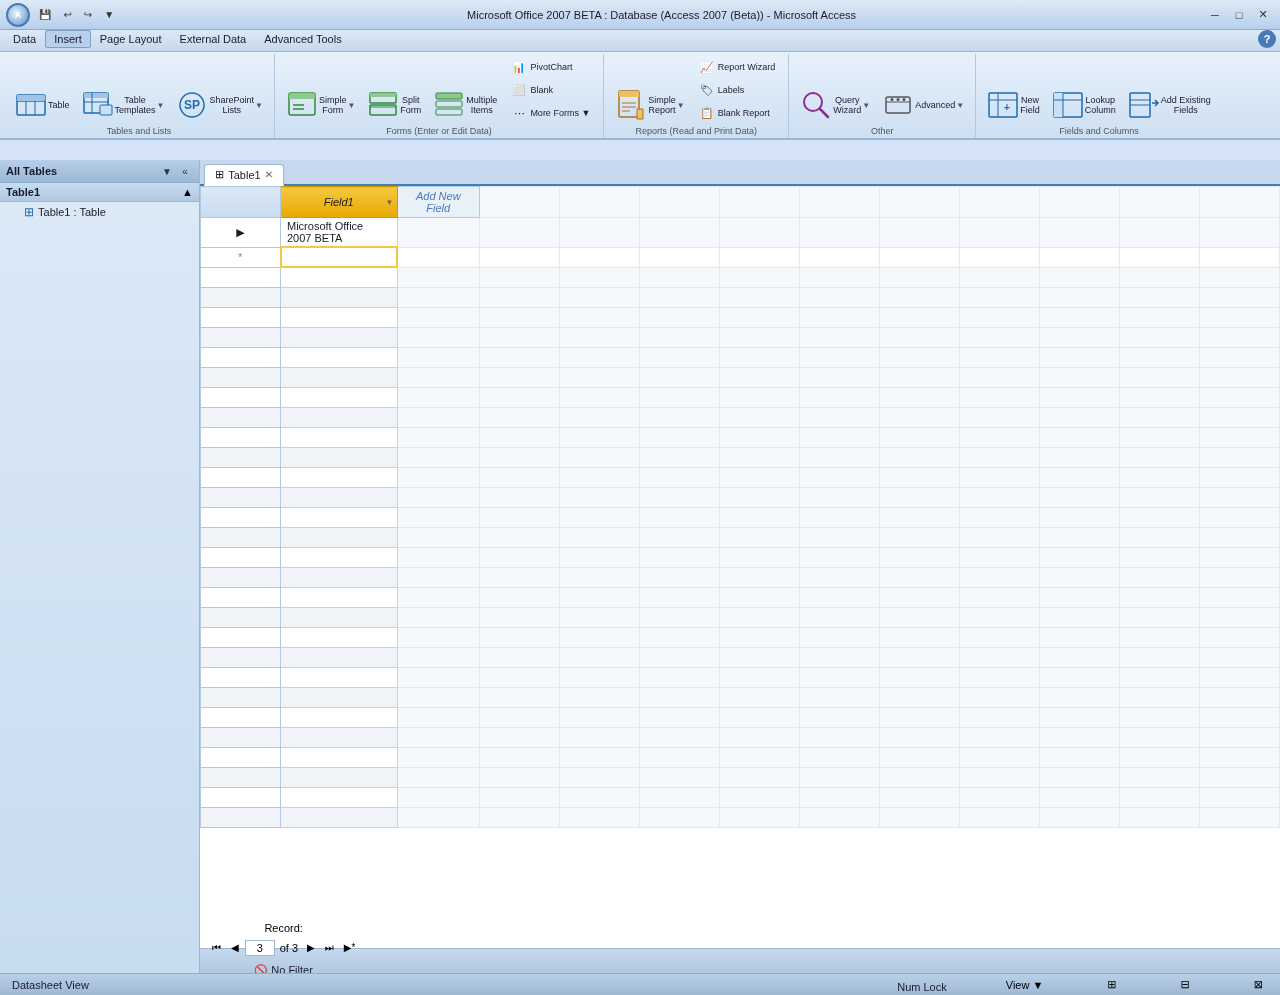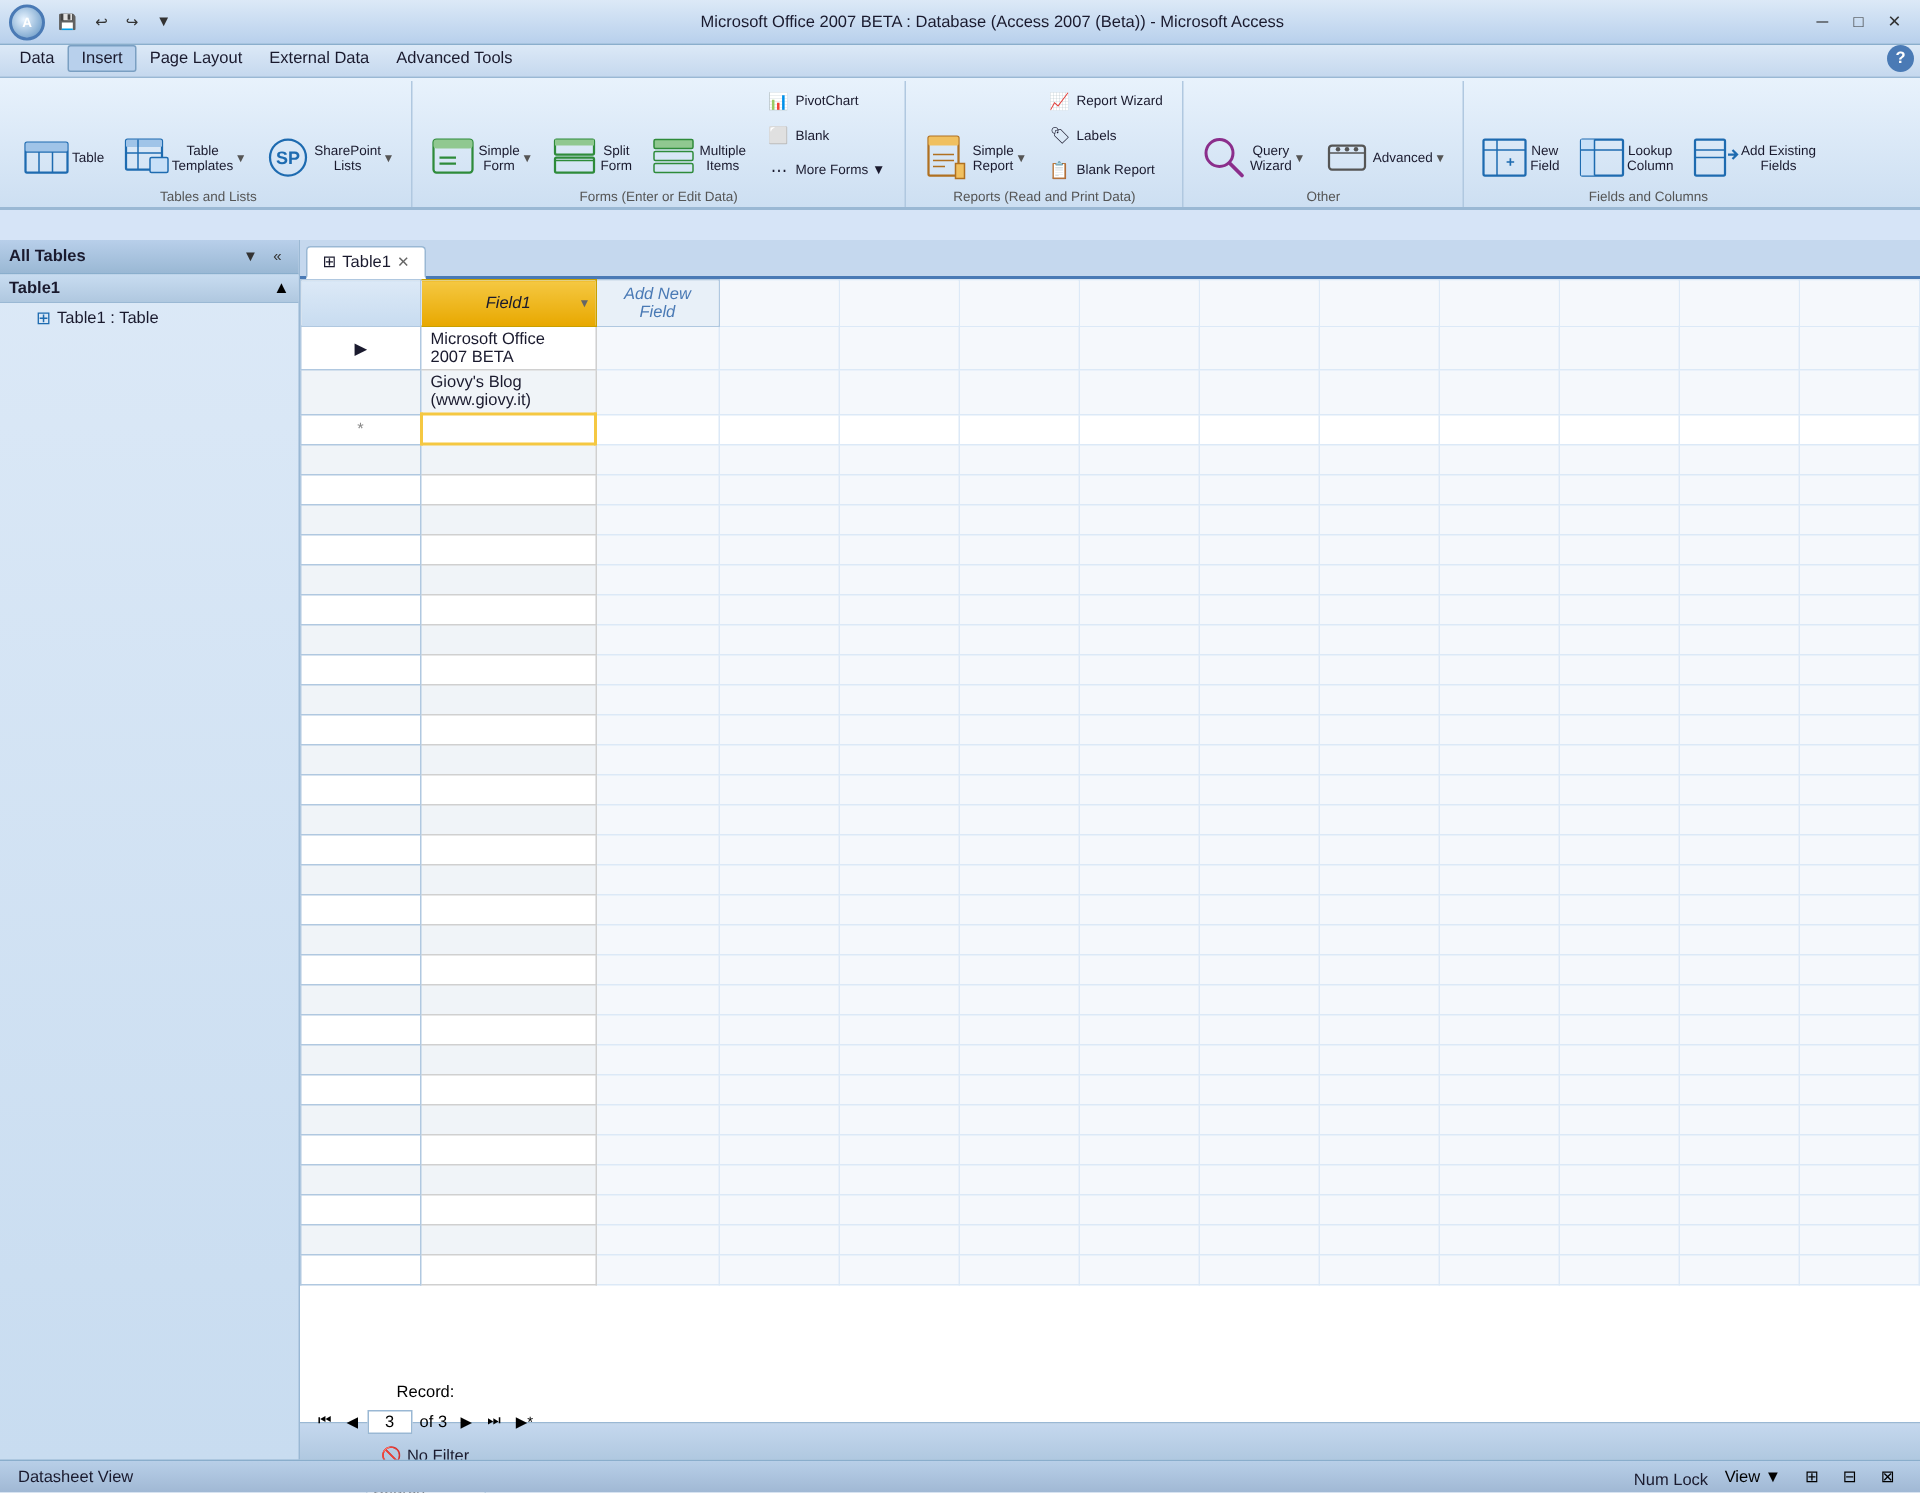--- a/index.html
+++ b/index.html
@@ -317,20 +317,21 @@
       background: white;
       padding: 1px 4px;
       font-size: 11px;
       width: 80px;
     }
     .status-right { display: flex; align-items: center; gap: 8px; font-size: 11px; }
     .view-btn {
       background: transparent; border: 1px solid transparent;
       cursor: pointer; padding: 1px 4px; font-size: 11px;
       border-radius: 2px;
+      margin-left: 48px;
     }
 
     
     .bottom-bar {
       background: linear-gradient(to bottom, #b8cfe8, #a0b8d4);
       height: 22px;
       display: flex;
       align-items: center;
       justify-content: space-between;
       padding: 0 12px;
@@ -650,35 +651,20 @@
               <td class="empty-col"></td>
               <td class="empty-col"></td>
               <td class="empty-col"></td>
               <td class="empty-col"></td>
               <td class="empty-col"></td>
               <td class="empty-col"></td>
               <td class="empty-col"></td>
               <td class="empty-col"></td>
               <td class="empty-col"></td>
             </tr>
-            <tr>
-              <td class="row-selector"></td>
-              <td>Giovy's Blog (www.giovy.it)</td>
-              <td class="empty-col"></td>
-              <td class="empty-col"></td>
-              <td class="empty-col"></td>
-              <td class="empty-col"></td>
-              <td class="empty-col"></td>
-              <td class="empty-col"></td>
-              <td class="empty-col"></td>
-              <td class="empty-col"></td>
-              <td class="empty-col"></td>
-              <td class="empty-col"></td>
-              <td class="empty-col"></td>
-            </tr>
             <tr class="new-row">
               <td class="row-selector" style="color:#888">*</td>
               <td style="background:#fff9e6;border:2px solid #f5c842;"></td>
               <td class="empty-col" style="background:#f5f8fc;"></td>
               <td class="empty-col"></td>
               <td class="empty-col"></td>
               <td class="empty-col"></td>
               <td class="empty-col"></td>
               <td class="empty-col"></td>
               <td class="empty-col"></td>

